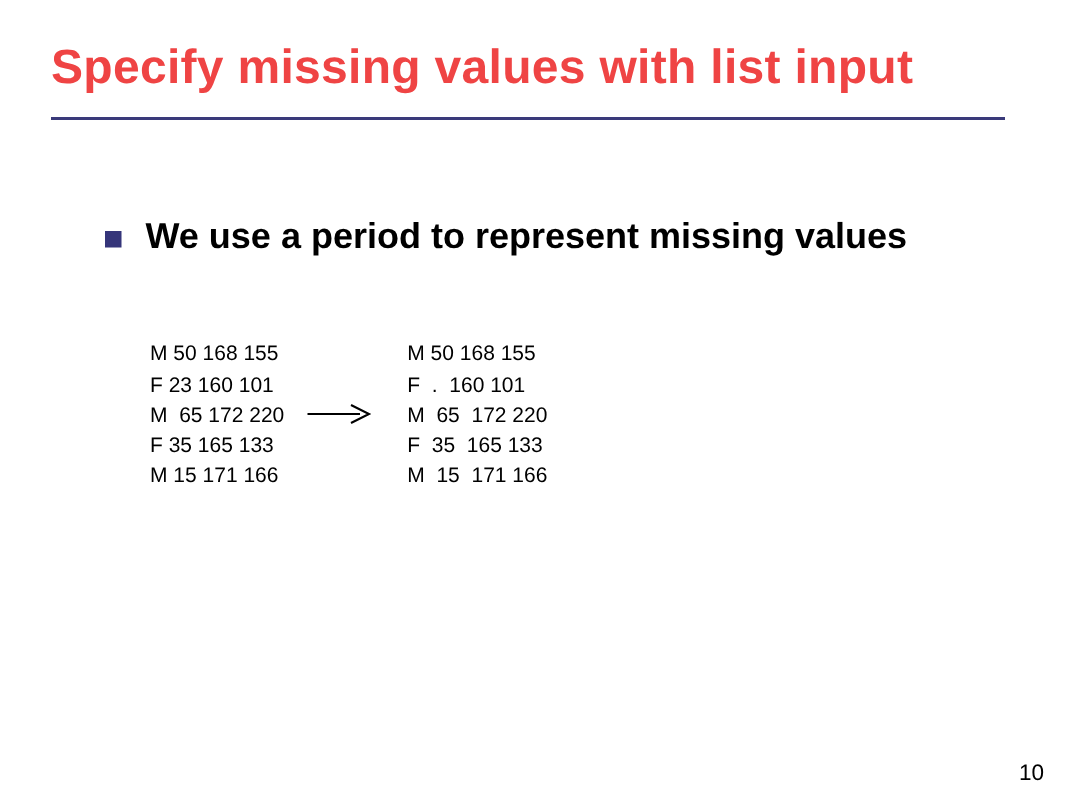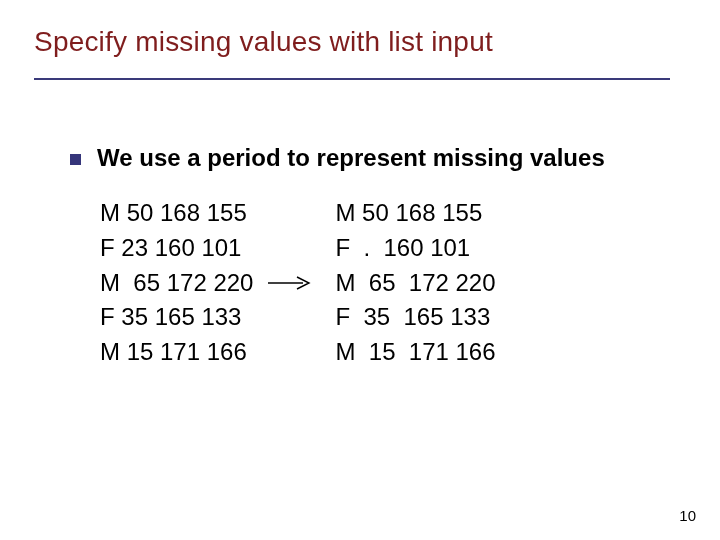--- a/index.html
+++ b/index.html
@@ -16,23 +16,23 @@
   .slide {
     width: 720px;
     height: 540px;
     position: relative;
     box-sizing: border-box;
   }
   .title {
     position: absolute;
     left: 34px;
     top: 26px;
-    font-size: 28px;
-    color: #7f1d1d;
-    font-weight: 400;
+    font-size: 32px;
+    color: #ef4444;
+    font-weight: 700;
     letter-spacing: 0.2px;
   }
   .rule {
     position: absolute;
     left: 34px;
     top: 78px;
     width: 636px;
     height: 2px;
     background: #3a3a7a;
   }
@@ -57,21 +57,21 @@
     font-weight: bold;
   }
   .data-area {
     position: absolute;
     left: 100px;
     top: 196px;
     display: flex;
     align-items: center;
   }
   .data-col {
-    font-size: 24px;
+    font-size: 14px;
     line-height: 1.45;
     white-space: pre;
   }
   .arrow-wrap {
     margin: 0 24px 0 14px;
     display: flex;
     align-items: center;
     height: 160px;
   }
   .arrow-wrap svg {

